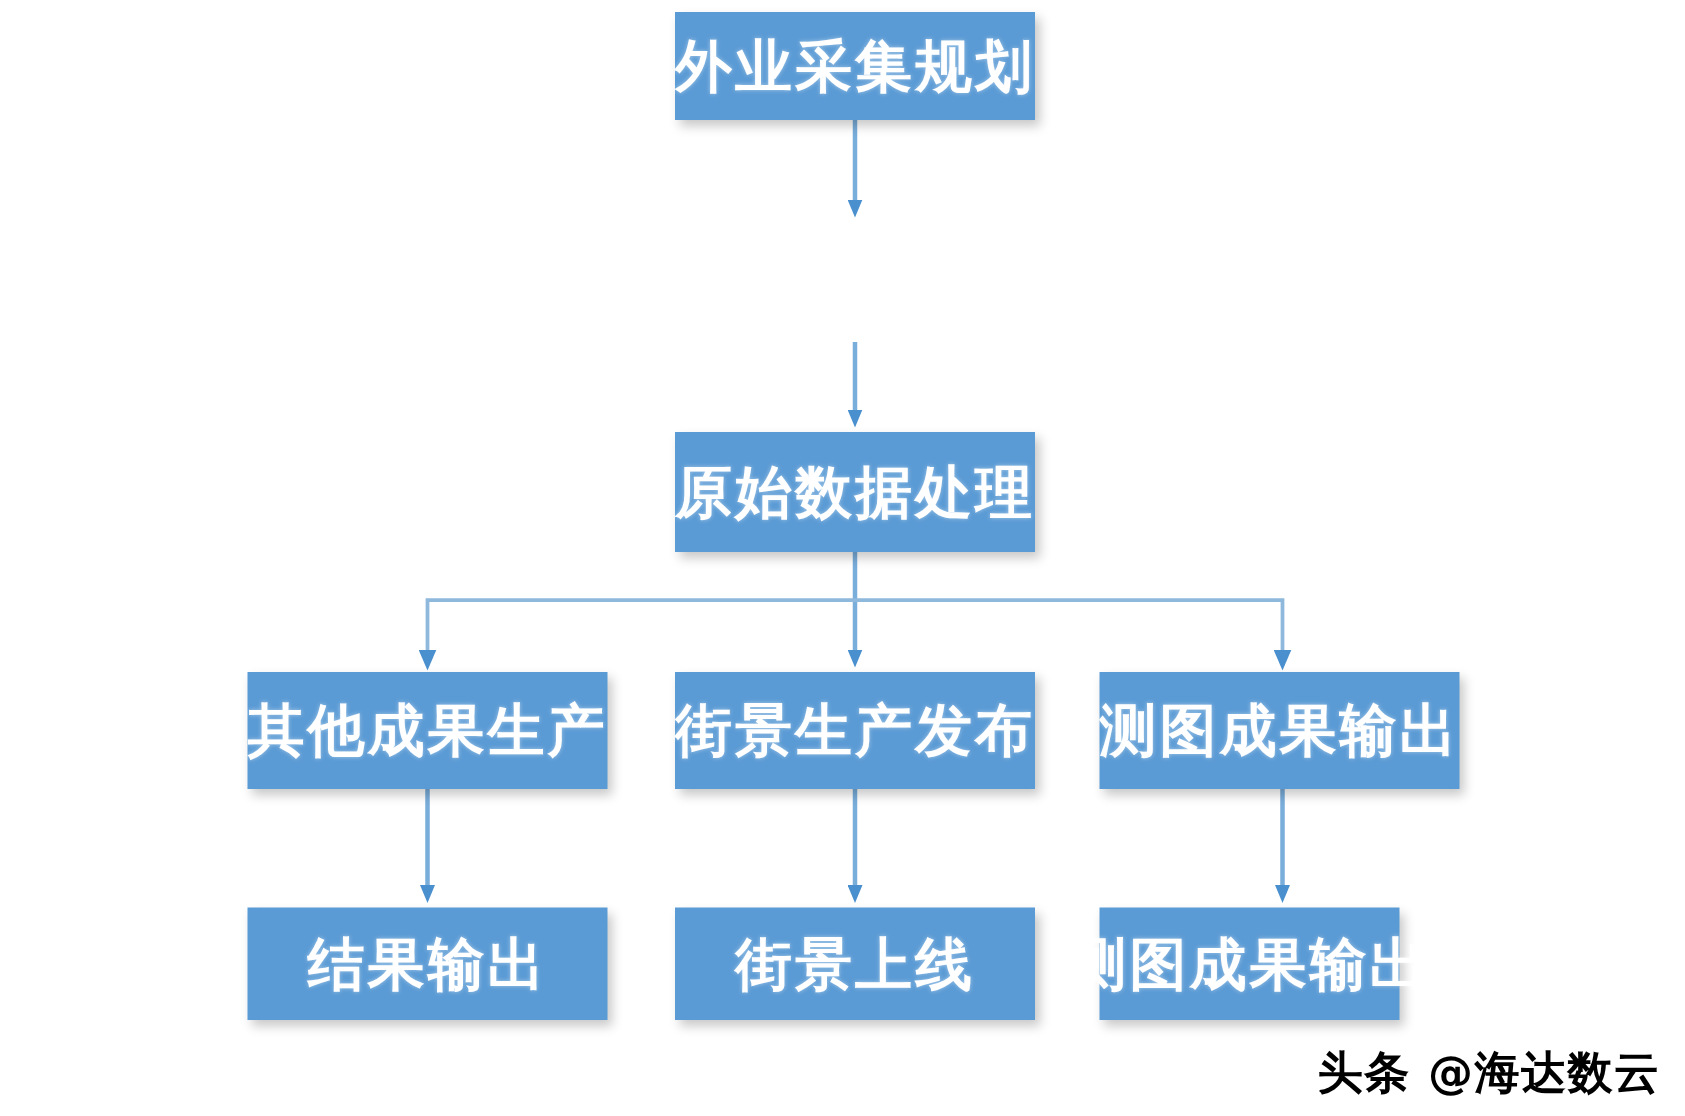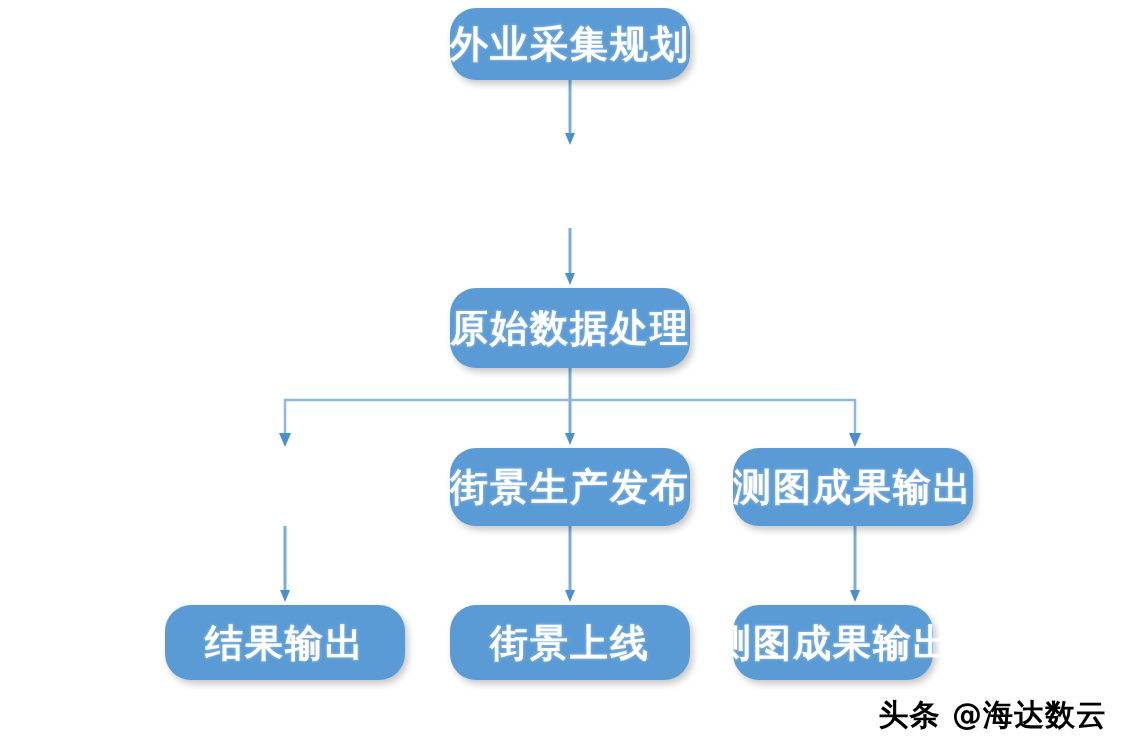--- a/index.html
+++ b/index.html
@@ -35,21 +35,20 @@
     display: flex;
     align-items: center;
     justify-content: center;
     font-size: 38px;
     font-weight: 700;
     letter-spacing: 2px;
     text-shadow: 0 0 3px rgba(255,255,255,0.45);
     box-shadow: 3px 4px 7px rgba(0,0,0,0.22);
     white-space: nowrap;
     line-height: 1;
-    border-radius: 26px;
   }
   .node span {
     display: inline-block;
   }
   .watermark {
     position: absolute;
     right: 16px;
     bottom: 8px;
     font-size: 30px;
     font-weight: 700;
@@ -108,20 +107,23 @@
 
   <div class="node" style="left:450px;top:8px;width:240px;height:72px;">
     <span>外业采集规划</span>
   </div>
 
 
   <div class="node" style="left:450px;top:288px;width:240px;height:80px;">
     <span>原始数据处理</span>
   </div>
 
+  <div class="node" style="left:165px;top:448px;width:240px;height:78px;">
+    <span>其他成果生产</span>
+  </div>
 
   <div class="node" style="left:450px;top:448px;width:240px;height:78px;">
     <span>街景生产发布</span>
   </div>
 
   <div class="node" style="left:733px;top:448px;width:240px;height:78px;">
     <span>测图成果输出</span>
   </div>
 
   <div class="node" style="left:165px;top:605px;width:240px;height:75px;">

